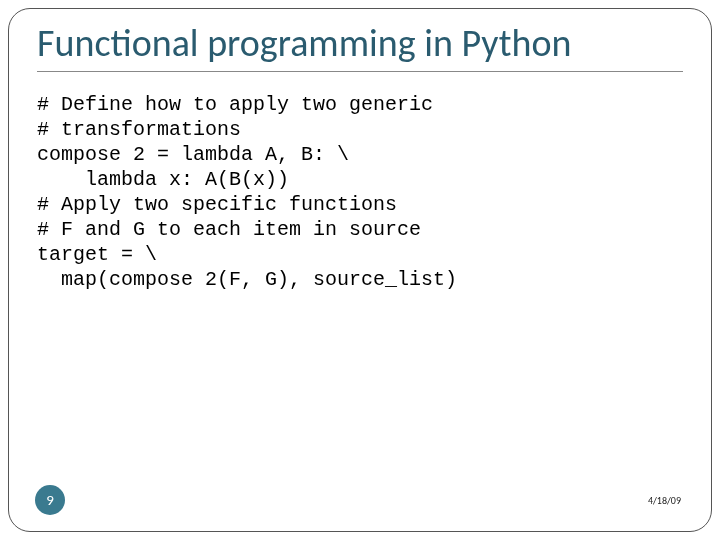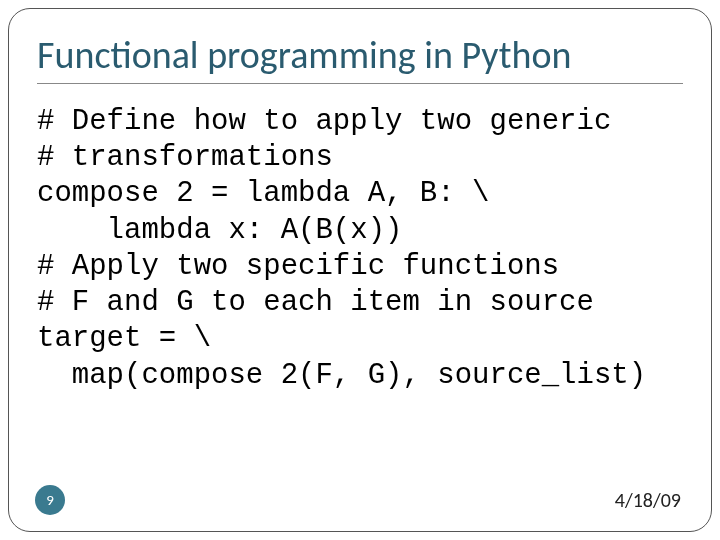--- a/index.html
+++ b/index.html
@@ -16,34 +16,34 @@
       overflow: hidden;
     }
     .slide {
       position: absolute;
       top: 8px;
       left: 8px;
       right: 8px;
       bottom: 8px;
       border: 1.5px solid #555;
       border-radius: 22px;
-      padding: 26px 28px 8px 28px;
+      padding: 14px 28px 8px 28px;
     }
     .title {
       font-size: 38px;
       color: #2a5b6f;
       font-weight: 400;
       line-height: 1.1;
       border-bottom: 1px solid #888;
       padding-bottom: 6px;
       margin-bottom: 20px;
     }
     .code-block {
       font-family: "Courier New", Courier, monospace;
-      font-size: 29px;
+      font-size: 20px;
       color: #000;
       line-height: 1.25;
       white-space: pre;
     }
     .footer {
       position: absolute;
       bottom: 16px;
       left: 0;
       right: 0;
       display: flex;
@@ -62,21 +62,21 @@
       margin-left: 26px;
     }
     .course {
       margin-left: 18px;
       font-size: 14px;
       color: #222;
     }
     .date {
       position: absolute;
       right: 30px;
-      font-size: 20px;
+      font-size: 10px;
       color: #222;
     }
   </style>
 </head>
 <body>
 
 <div class="slide">
   <h1 class="title">Functional programming in Python</h1>
   <div class="code-block"># Define how to apply two generic
 # transformations

